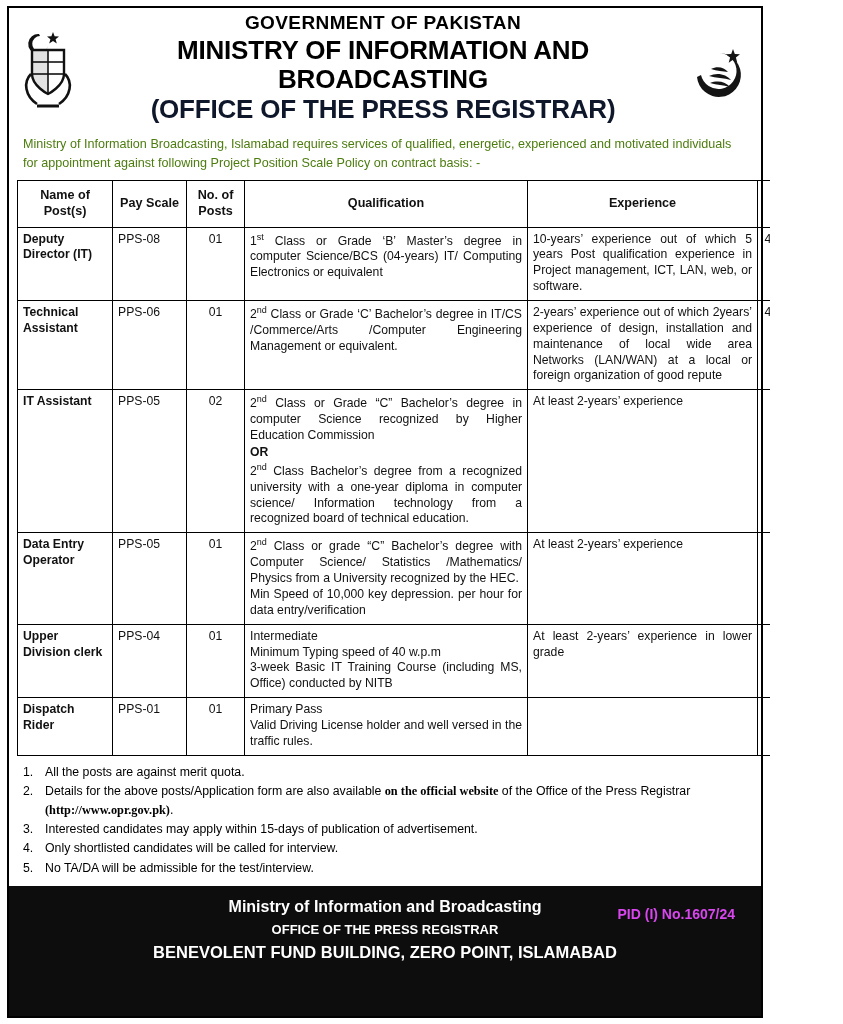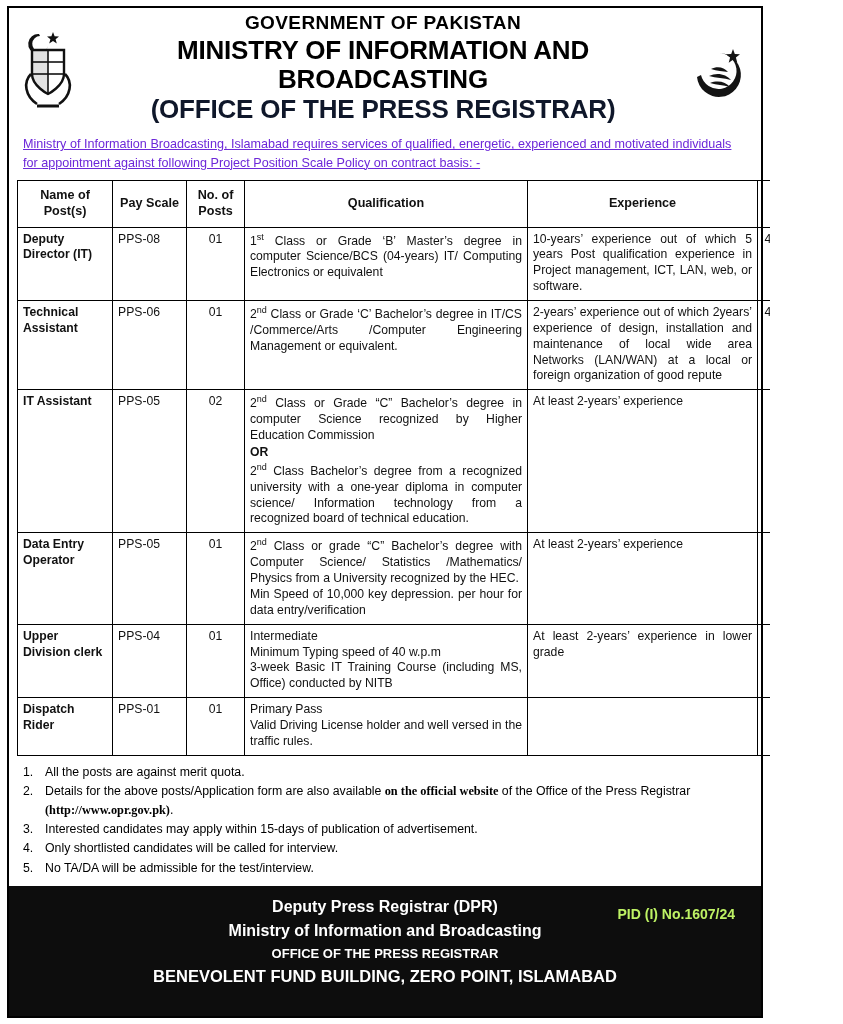--- a/index.html
+++ b/index.html
@@ -86,22 +86,21 @@
     padding: 7px 0 9px 0;
     border-top: 1px solid #000;
     border-bottom: 1px solid #000;
   }
 
   
   .intro {
     padding: 9px 12px 8px 14px;
     font-size: 12.6px;
     line-height: 1.45;
-    color: #6d28d9;
-    text-decoration: underline;
+    color: #4d7c0f;
   }
 
   
   .table-wrap { padding: 0 8px; }
   table.vac {
     width: 100%;
     border-collapse: collapse;
     table-layout: fixed;
   }
   table.vac th, table.vac td {
@@ -186,21 +185,21 @@
   .footer .f1 { font-weight: bold; font-size: 16px; margin-bottom: 6px; }
   .footer .f2 { font-weight: bold; font-size: 16px; margin-bottom: 6px; }
   .footer .f3 { font-weight: bold; font-size: 13px; margin-bottom: 6px; }
   .footer .f4 { font-weight: bold; font-size: 16.5px; margin-bottom: 6px; }
   .pid {
     position: absolute;
     right: 26px;
     top: 20px;
     font-weight: bold;
     font-size: 14px;
-    color: #bef264;
+    color: #d946ef;
   }
 </style>
 </head>
 <body>
 
 <div class="page">
   <div class="frame">
 
     <div class="header">
       <div class="emblem">
@@ -332,21 +331,20 @@
           <div class="note-text">Only shortlisted candidates will be called for interview.</div>
         </div>
         <div class="note-row">
           <div class="note-num">5.</div>
           <div class="note-text">No TA/DA will be admissible for the test/interview.</div>
         </div>
       </div>
 
     <div class="footer">
       <div class="pid">PID (I) No.1607/24</div>
-      <div class="f1">Deputy Press Registrar (DPR)</div>
       <div class="f2">Ministry of Information and Broadcasting</div>
       <div class="f3">OFFICE OF THE PRESS REGISTRAR</div>
       <div class="f4">BENEVOLENT FUND BUILDING, ZERO POINT, ISLAMABAD</div>
 
     </div>
 
   </div>
 </div>
 
 </body></html>

